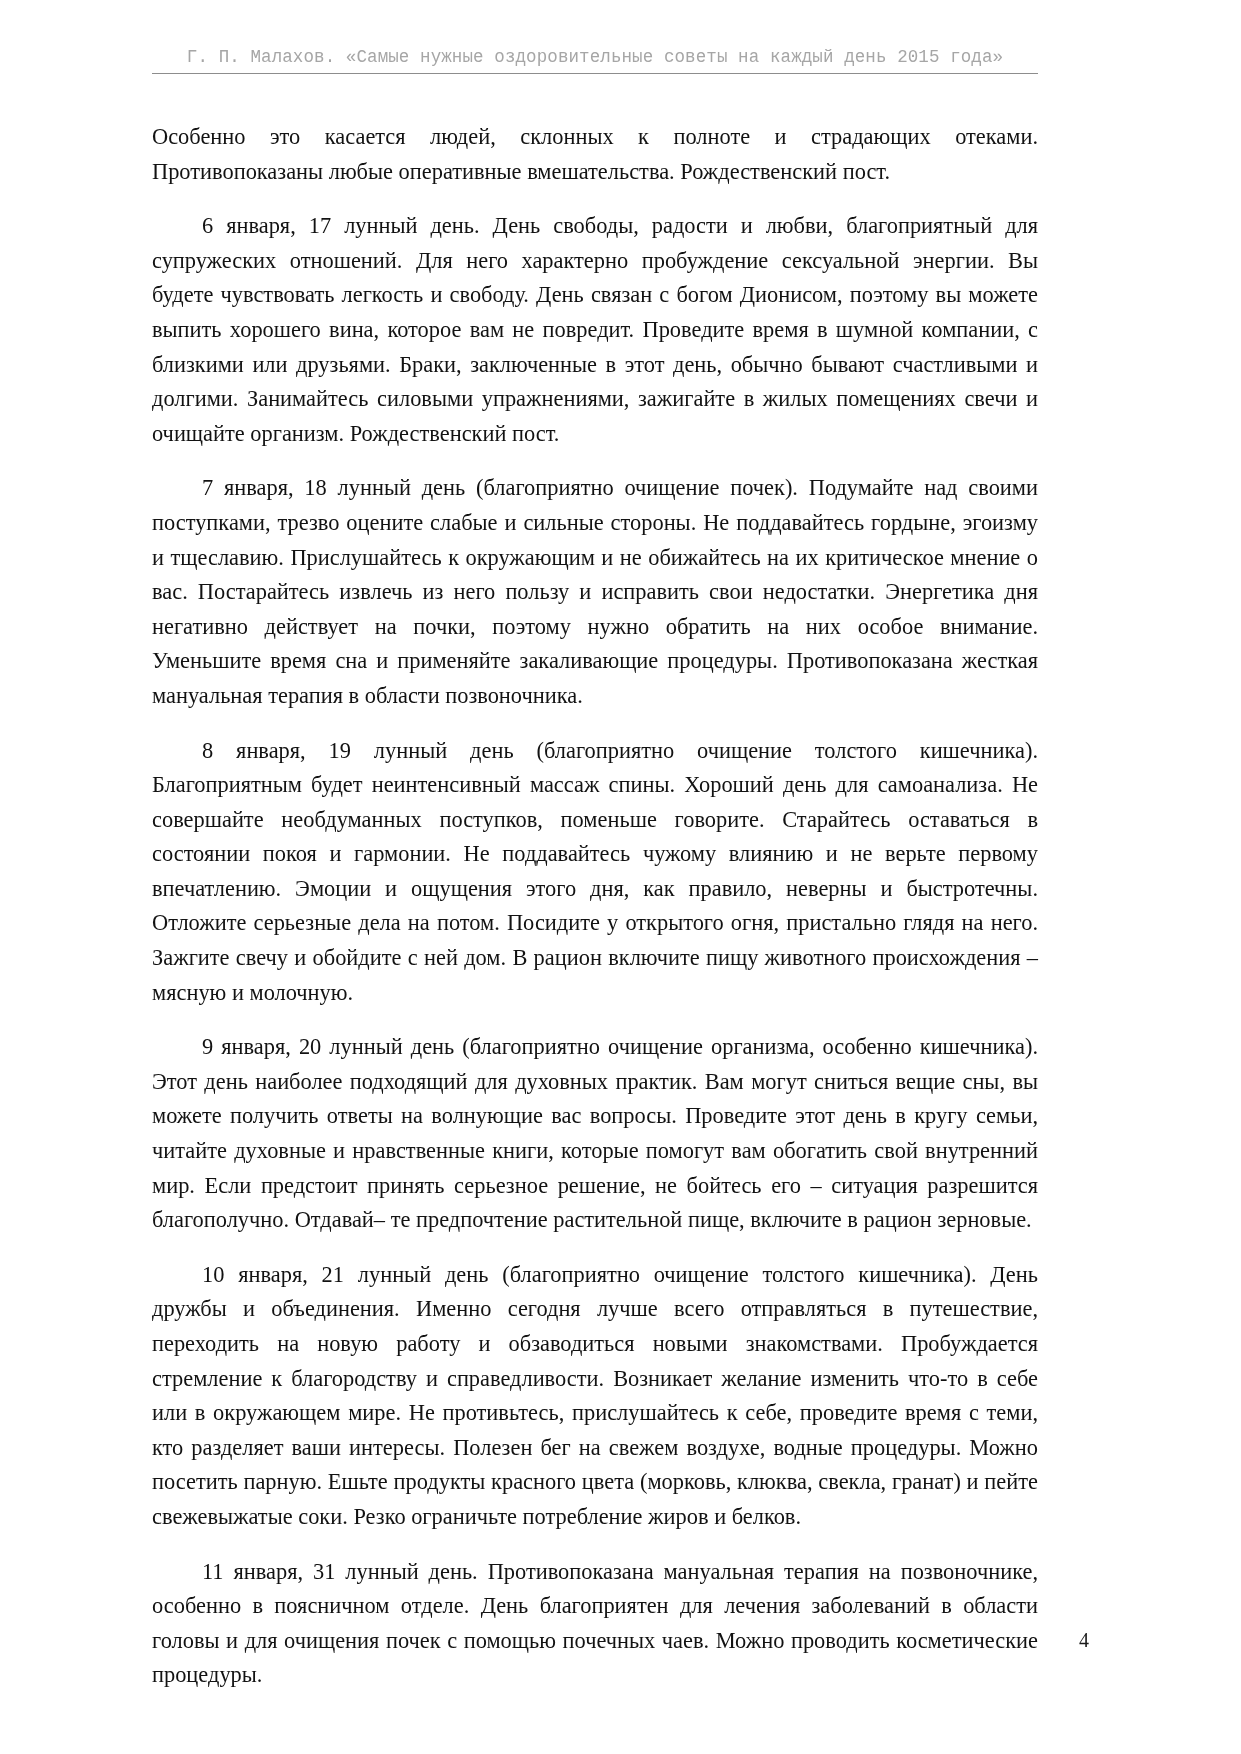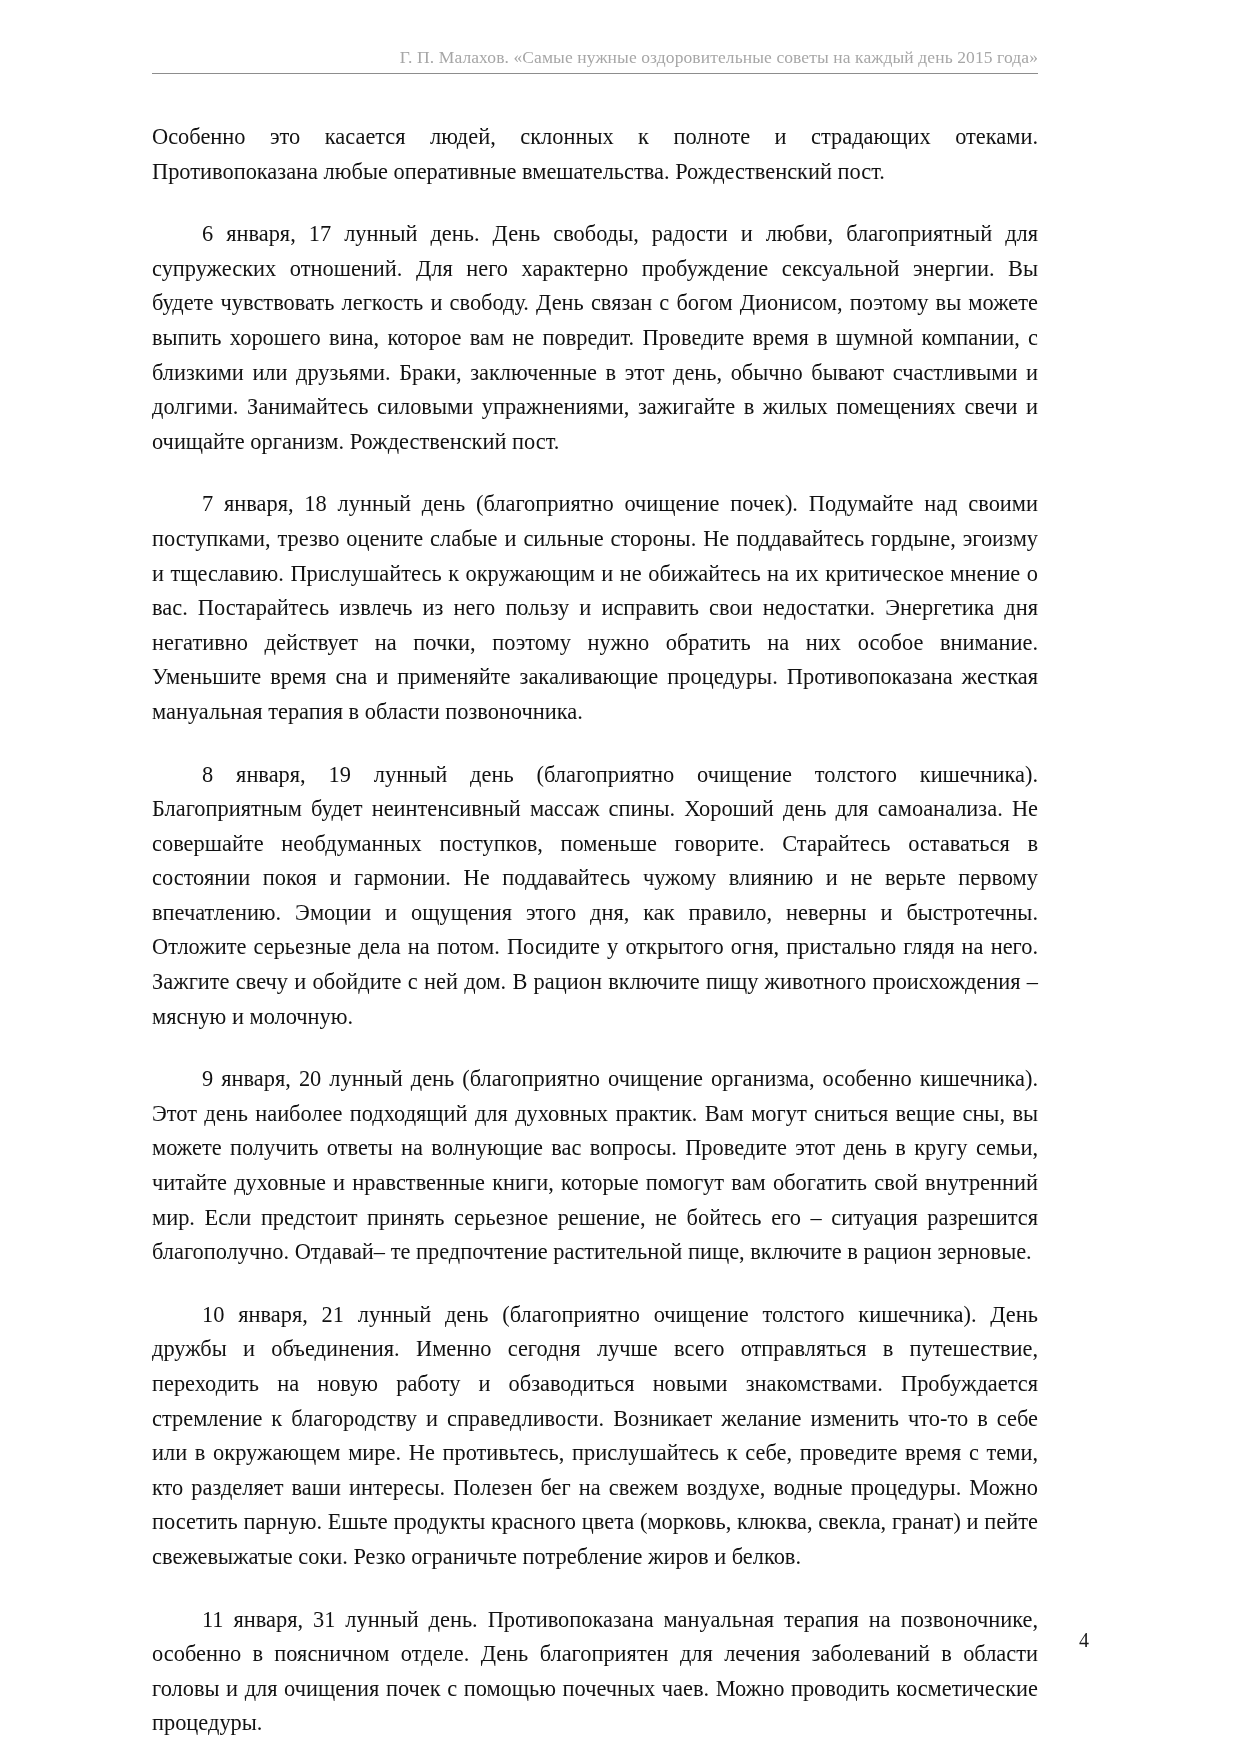--- a/index.html
+++ b/index.html
@@ -21,25 +21,25 @@
 
   
   .running-header {
     position: absolute;
     left: 152px;
     top: 46px;
     width: 886px;
   }
 
   .running-header-text {
-    font-family: Liberation Serif, serif;
+    font-family: Liberation Mono, monospace;
     font-size: 17.5px;
     line-height: 22px;
     color: #a6a6a6;
-    text-align: right;
+    text-align: center;
     letter-spacing: 0.1px;
     white-space: nowrap;
   }
 
   .header-rule {
     margin-top: 5px;
     height: 1px;
     background: #8d8d8d;
     width: 100%;
   }
@@ -62,21 +62,21 @@
     margin: 0 0 20px 0;
     hyphens: none;
     -webkit-hyphens: none;
   }
 
   .para.indent {
     text-indent: 50px;
   }
 
   .para.spaced-top {
-    margin-top: 28px;
+    margin-top: 20px;
   }
 
   
   .page-number {
     position: absolute;
     right: 152px;
     top: 1628px;
     font-family: "Liberation Serif", "DejaVu Serif", serif;
     font-size: 20px;
     line-height: 24px;
@@ -89,21 +89,21 @@
 
 <div class="page">
 
   <div class="running-header">
     <div class="running-header-text">Г. П. Малахов. «Самые нужные оздоровительные советы на каждый день 2015 года»</div>
     <div class="header-rule"></div>
   </div>
 
   <div class="content">
 
-    <p class="para">Особенно это касается людей, склонных к полноте и страдающих отеками. Противопоказана любые оперативные вмешательства. Рождественский пост.</p>
+    <p class="para">Особенно это касается людей, склонных к полноте и страдающих отеками. Противопоказаны любые оперативные вмешательства. Рождественский пост.</p>
 
     <p class="para indent spaced-top">6 января, 17 лунный день. День свободы, радости и любви, благоприятный для супружеских отношений. Для него характерно пробуждение сексуальной энергии. Вы будете чувствовать легкость и свободу. День связан с богом Дионисом, поэтому вы можете выпить хорошего вина, которое вам не повредит. Проведите время в шумной компании, с близкими или друзьями. Браки, заключенные в этот день, обычно бывают счастливыми и долгими. Занимайтесь силовыми упражнениями, зажигайте в жилых помещениях свечи и очищайте организм. Рождественский пост.</p>
 
     <p class="para indent spaced-top">7 января, 18 лунный день (благоприятно очищение почек). Подумайте над своими поступками, трезво оцените слабые и сильные стороны. Не поддавайтесь гордыне, эгоизму и тщеславию. Прислушайтесь к окружающим и не обижайтесь на их критическое мнение о вас. Постарайтесь извлечь из него пользу и исправить свои недостатки. Энергетика дня негативно действует на почки, поэтому нужно обратить на них особое внимание. Уменьшите время сна и применяйте закаливающие процедуры. Противопоказана жесткая мануальная терапия в области позвоночника.</p>
 
     <p class="para indent spaced-top">8 января, 19 лунный день (благоприятно очищение толстого кишечника). Благоприятным будет неинтенсивный массаж спины. Хороший день для самоанализа. Не совершайте необдуманных поступков, поменьше говорите. Старайтесь оставаться в состоянии покоя и гармонии. Не поддавайтесь чужому влиянию и не верьте первому впечатлению. Эмоции и ощущения этого дня, как правило, неверны и быстротечны. Отложите серьезные дела на потом. Посидите у открытого огня, пристально глядя на него. Зажгите свечу и обойдите с ней дом. В рацион включите пищу животного происхождения – мясную и молочную.</p>
 
     <p class="para indent spaced-top">9 января, 20 лунный день (благоприятно очищение организма, особенно кишечника). Этот день наиболее подходящий для духовных практик. Вам могут сниться вещие сны, вы можете получить ответы на волнующие вас вопросы. Проведите этот день в кругу семьи, читайте духовные и нравственные книги, которые помогут вам обогатить свой внутренний мир. Если предстоит принять серьезное решение, не бойтесь его – ситуация разрешится благополучно. Отдавай– те предпочтение растительной пище, включите в рацион зерновые.</p>
 
     <p class="para indent spaced-top">10 января, 21 лунный день (благоприятно очищение толстого кишечника). День дружбы и объединения. Именно сегодня лучше всего отправляться в путешествие, переходить на новую работу и обзаводиться новыми знакомствами. Пробуждается стремление к благородству и справедливости. Возникает желание изменить что-то в себе или в окружающем мире. Не противьтесь, прислушайтесь к себе, проведите время с теми, кто разделяет ваши интересы. Полезен бег на свежем воздухе, водные процедуры. Можно посетить парную. Ешьте продукты красного цвета (морковь, клюква, свекла, гранат) и пейте свежевыжатые соки. Резко ограничьте потребление жиров и белков.</p>

